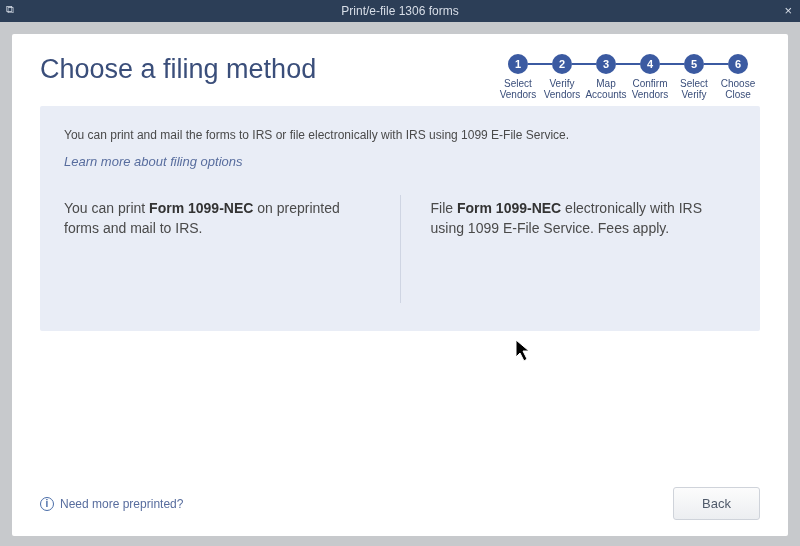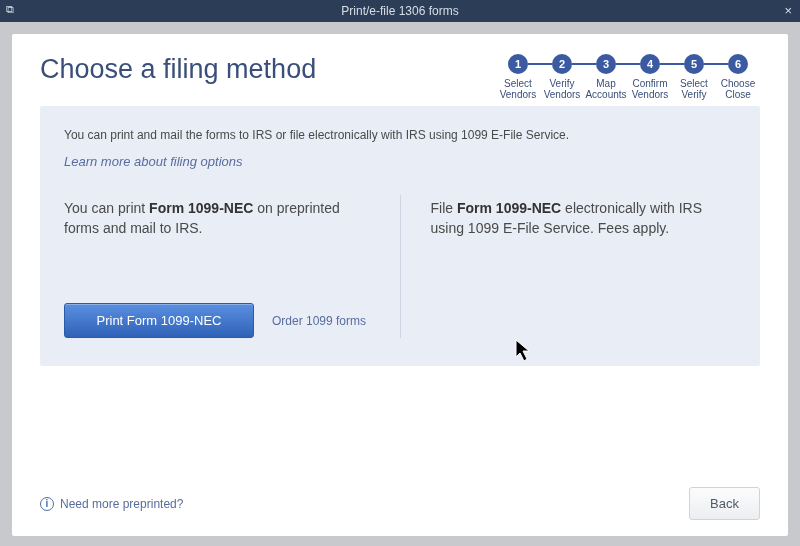--- a/index.html
+++ b/index.html
@@ -25,21 +25,21 @@
   .col-right { padding-left: 30px; padding-right: 0; border-left: 1px solid #cfd5e3; }
   .desc { font-size: 14px; color: #4a4a4a; line-height: 1.4; min-height: 90px; }
   .desc strong { color: #333; }
   .action-row { display: flex; align-items: center; gap: 18px; margin-top: 14px; position: relative; }
   .btn-primary { background: linear-gradient(#5a8fe0, #2f62b7); color: #fff; border: 1px solid #2a5aa8; border-radius: 3px; font-size: 13px; text-align: center; padding: 9px 0; width: 190px; cursor: pointer; box-shadow: inset 0 1px 0 rgba(255,255,255,.3); }
   .order-link { color: #586d9e; font-size: 12px; text-decoration: none; }
   .cursor { position: absolute; left: 84px; top: 36px; pointer-events: none; }
   .footer { position: absolute; bottom: 16px; left: 28px; right: 28px; display: flex; align-items: center; justify-content: flex-end; gap: 16px; }
   .need-info { margin-right: auto; display: flex; align-items: center; gap: 6px; color: #586d9e; font-size: 12px; text-decoration: none; }
   .info-icon { width: 14px; height: 14px; border-radius: 50%; border: 1.5px solid #4a6da8; color: #4a6da8; font-size: 10px; font-weight: bold; display: inline-flex; align-items: center; justify-content: center; }
-  .btn-secondary { background: linear-gradient(#fcfcfc, #eceef1); color: #505a6a; border: 1px solid #cfd3da; border-radius: 3px; font-size: 13px; padding: 8px 20px; cursor: pointer; }
+  .btn-secondary { background: linear-gradient(#fcfcfc, #eceef1); color: #505a6a; border: 1px solid #cfd3da; border-radius: 3px; font-size: 13px; padding: 8px 28px; cursor: pointer; }
 </style>
 </head>
 <body>
 
 <div class="titlebar">
   <span class="tb-left">⧉</span>
   <span>Print/e-file 1306 forms</span>
   <span class="tb-close">×</span>
 </div>
 
@@ -84,24 +84,20 @@
 
   <div class="panel">
     <p class="intro">You can print and mail the forms to IRS or file electronically with IRS using 1099 E-File Service.</p>
     <a href="#" class="learn-link">Learn more about filing options</a>
 
     <div class="columns">
       <div class="col col-left">
         <p class="desc">
           <span>You can print </span><strong>Form 1099-NEC</strong><span> on preprinted forms and mail to IRS.</span>
         </p>
-        <div class="action-row">
-          <button class="btn-primary">Print Form 1099-NEC</button>
-          <a href="#" class="order-link">Order 1099 forms</a>
-        </div>
       </div>
 
       <div class="col col-right">
         <p class="desc">
           <span>File </span><strong>Form 1099-NEC</strong><span> electronically with IRS using 1099 E-File Service. Fees apply.</span>
         </p>
         <div class="action-row">
           <svg class="cursor" width="20" height="26" viewBox="0 0 20 26">
             <path d="M1 1 L1 18 L5 14 L9 22 L12 20 L8 12 L14 12 Z" fill="#000" stroke="#fff" stroke-width="1"></path>
           </svg>

